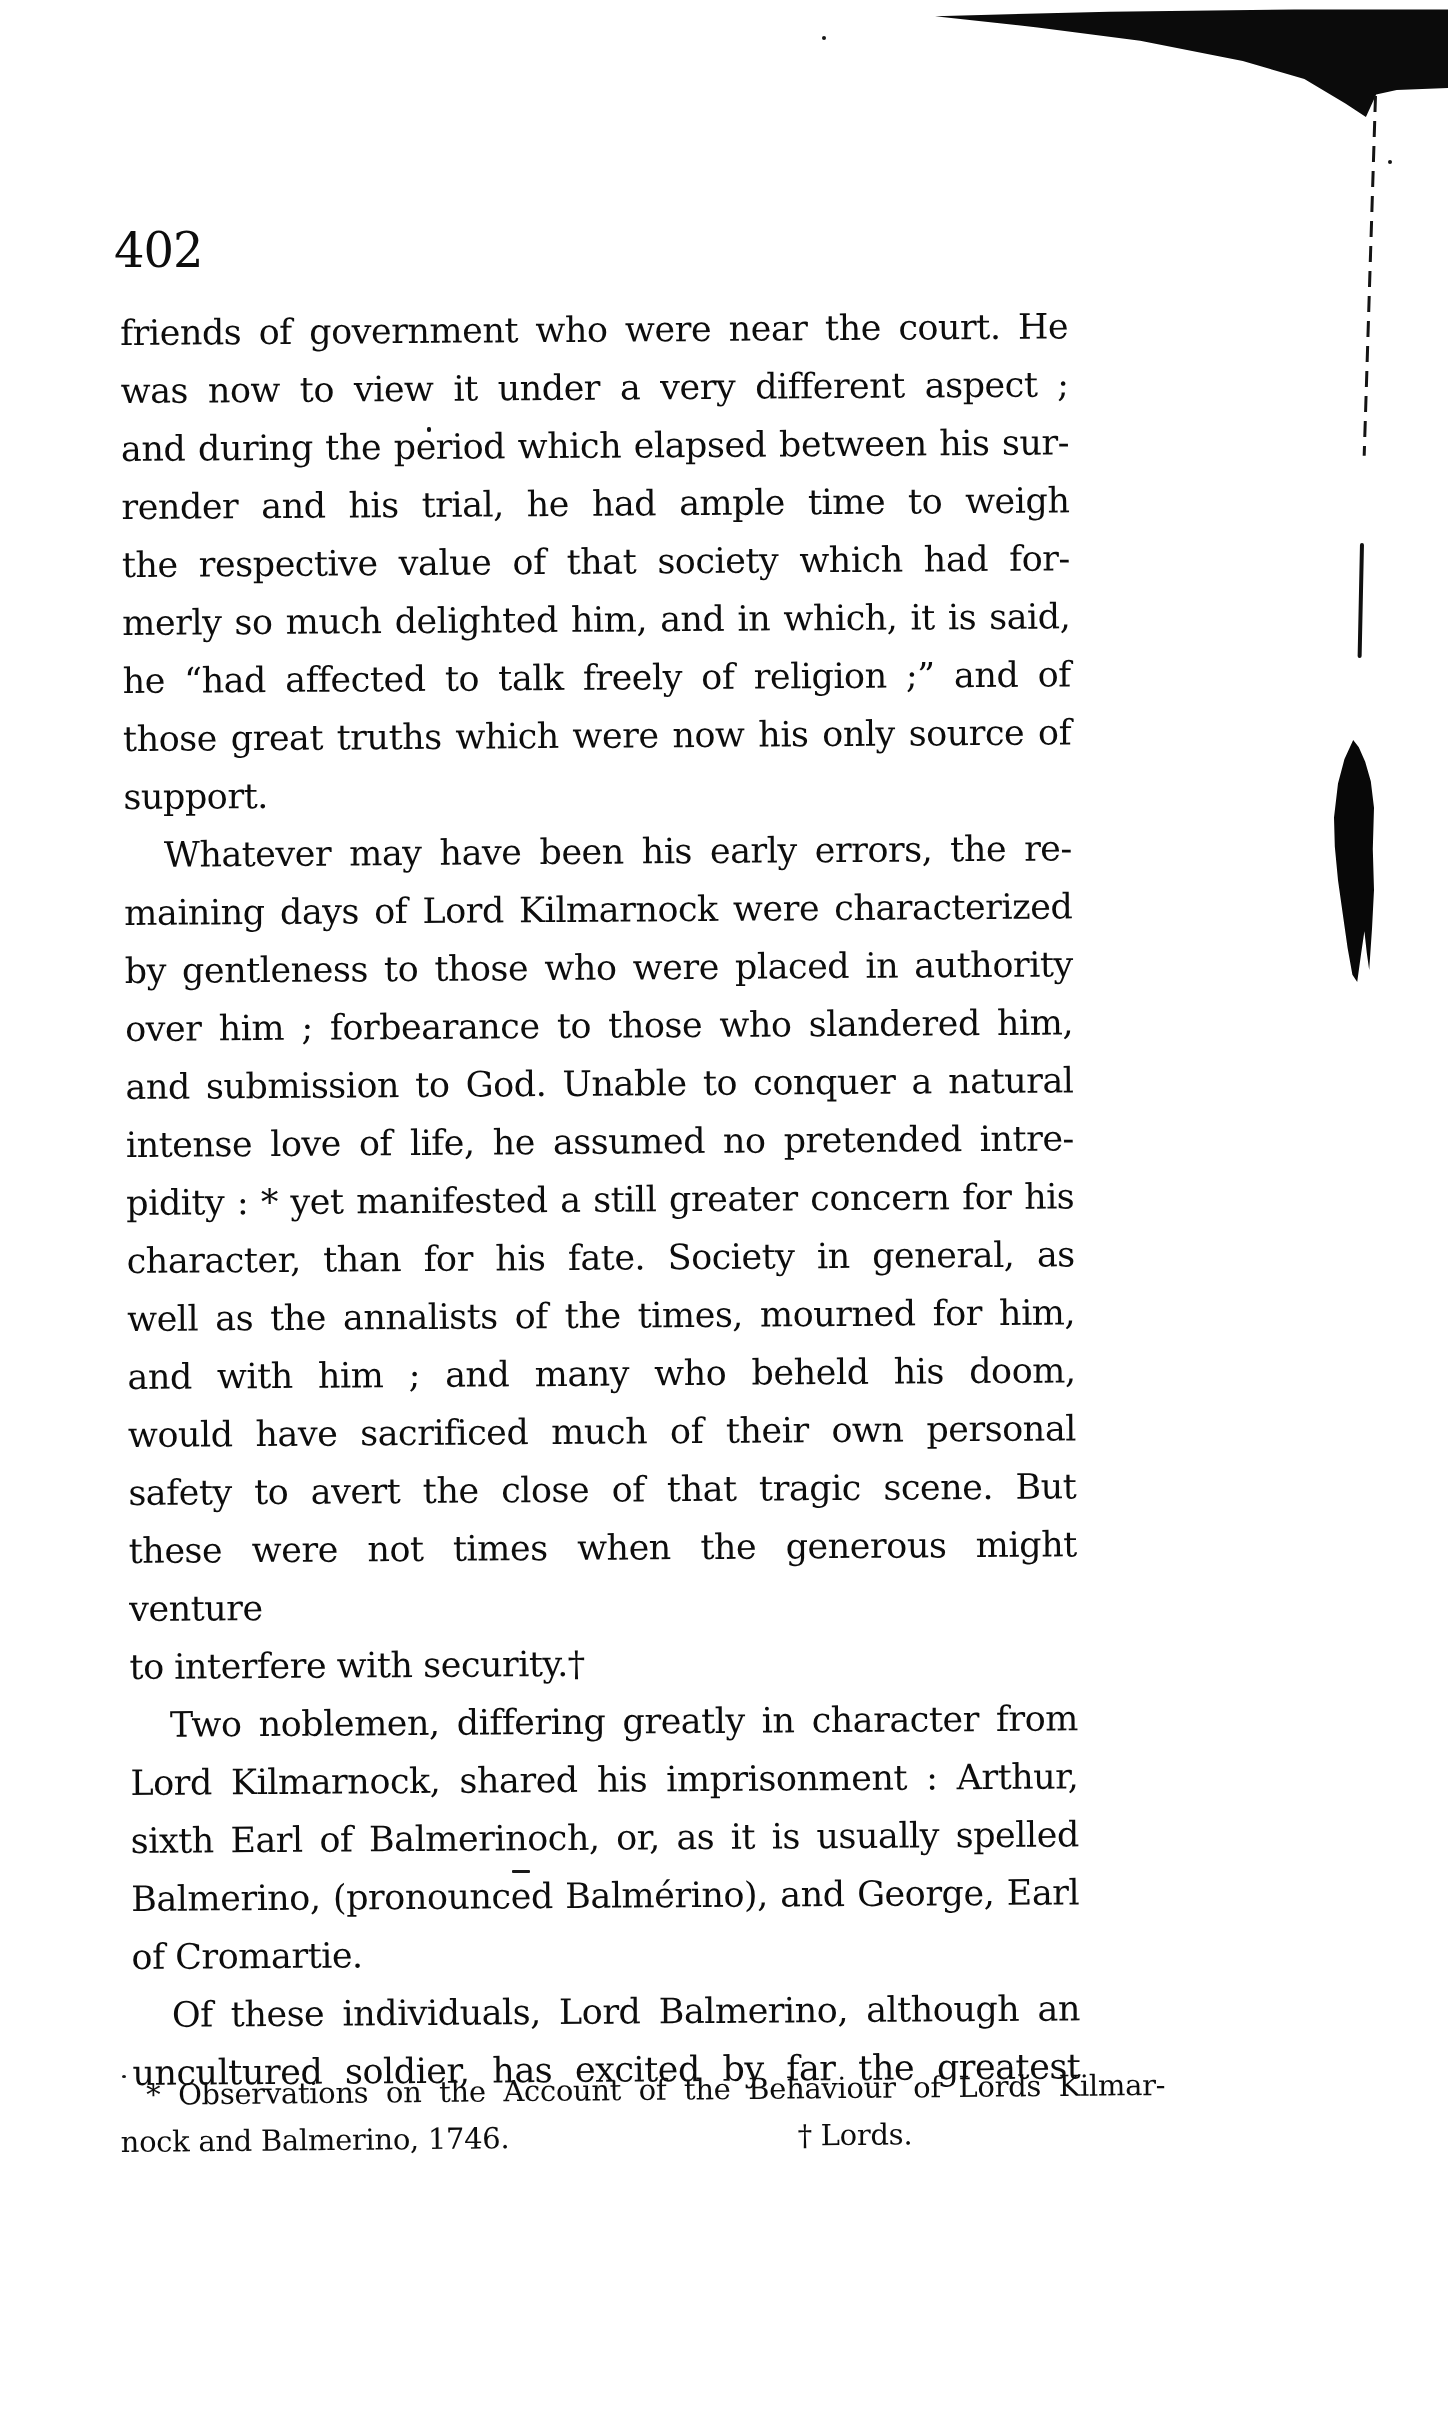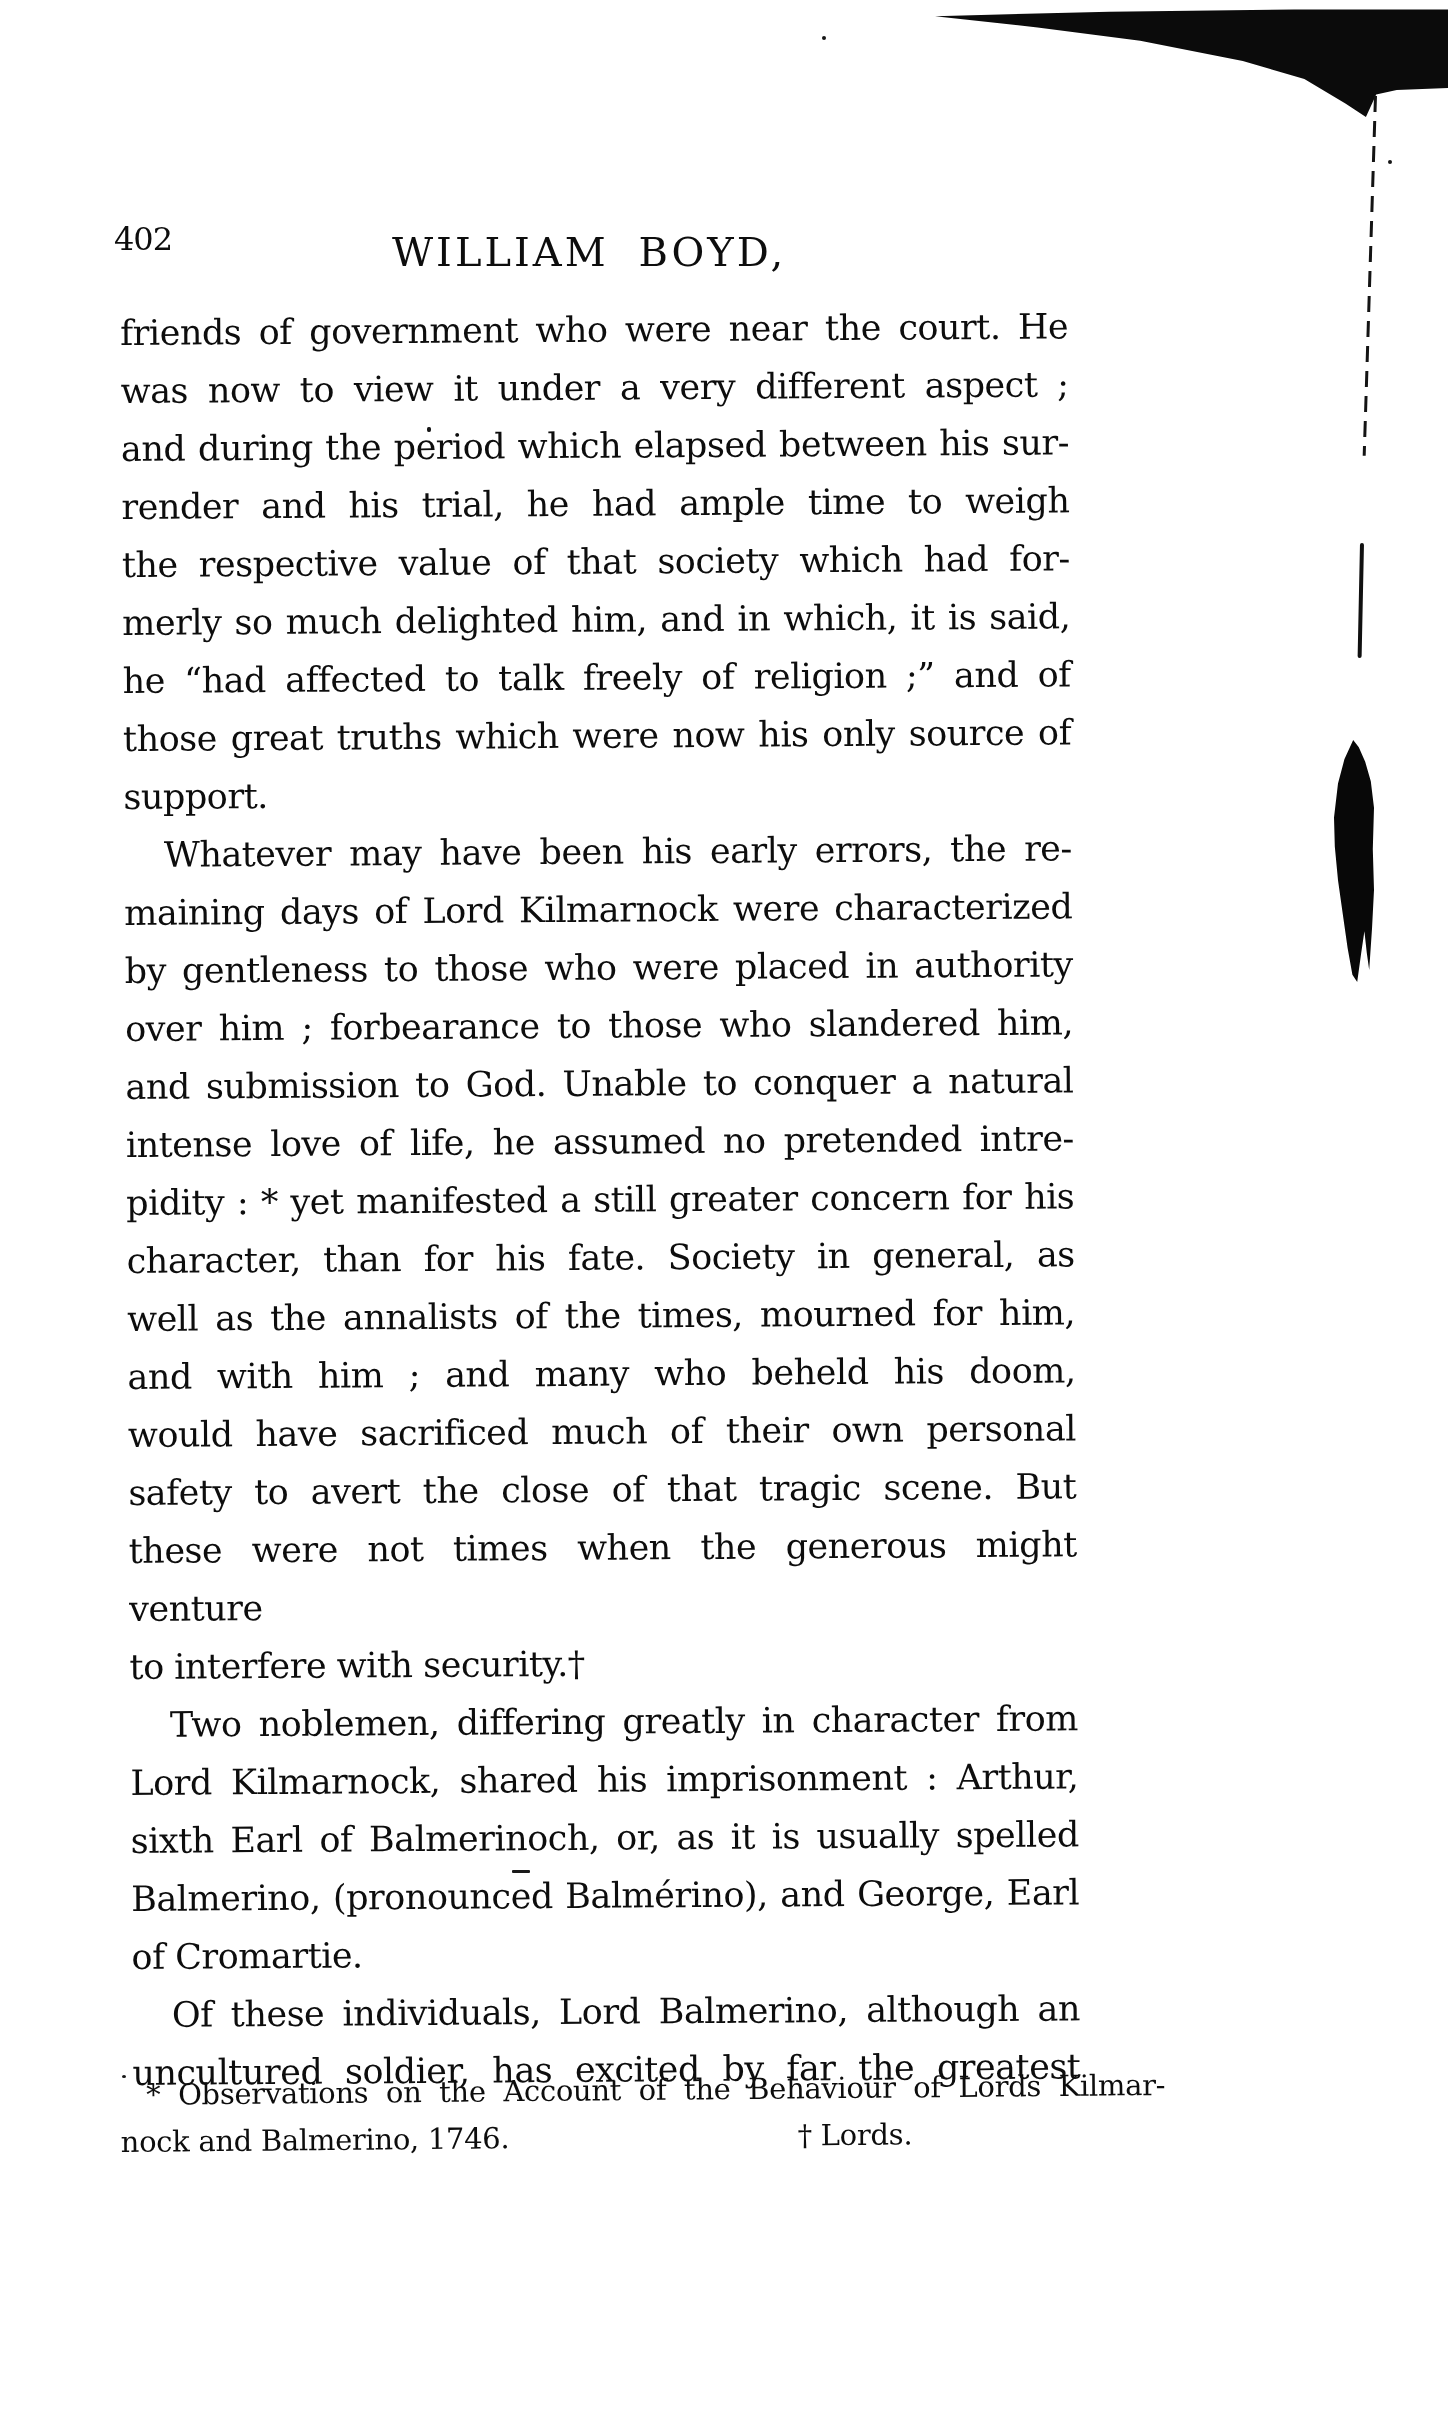--- a/index.html
+++ b/index.html
@@ -7,22 +7,22 @@
     width:1448px;height:2419px;
     background:#ffffff;
     position:relative;
     overflow:hidden;
     font-family:"DejaVu Serif", serif;
   }
   .page{position:absolute;inset:0;color:#0d0d0d;}
 
   
   .pagenum{
-    position:absolute;left:114px;top:217px;
-    font-size:32px;line-height:44px;letter-spacing:-1px;
+    position:absolute;left:114px;top:228px;
+    font-size:48px;line-height:44px;letter-spacing:-1px;
   }
   .runtitle{
     position:absolute;left:392px;top:230px;
     font-size:40px;line-height:44px;
     letter-spacing:3px;word-spacing:14px;
   }
 
   
   .bodycol{
     position:absolute;left:120px;top:304px;width:948px;
@@ -70,21 +70,20 @@
   .sp3{left:1388px;top:160px;width:4px;height:4px;}
   .sp4{left:122px;top:2075px;width:4px;height:3px;}
   .dash-mark{position:absolute;left:512px;top:1870px;width:18px;height:3px;background:#1a1a1a;border-radius:1px;}
 </style>
 </head>
 <body>
 
 <div class="page">
 
   <div class="pagenum">402</div>
-  <div class="runtitle">WILLIAM BOYD,</div>
 
   <div class="bodycol" id="body-lines">
       <div class="bline">friends of government who were near the court.  He</div>
       <div class="bline">was now to view it under a very different aspect ;</div>
       <div class="bline">and during the period which elapsed between his sur-</div>
       <div class="bline">render and his trial, he had ample time to weigh</div>
       <div class="bline">the respective value of that society which had for-</div>
       <div class="bline">merly so much delighted him, and in which, it is said,</div>
       <div class="bline">he “had affected to talk freely of religion ;” and of</div>
       <div class="bline">those great truths which were now his only source of</div>

